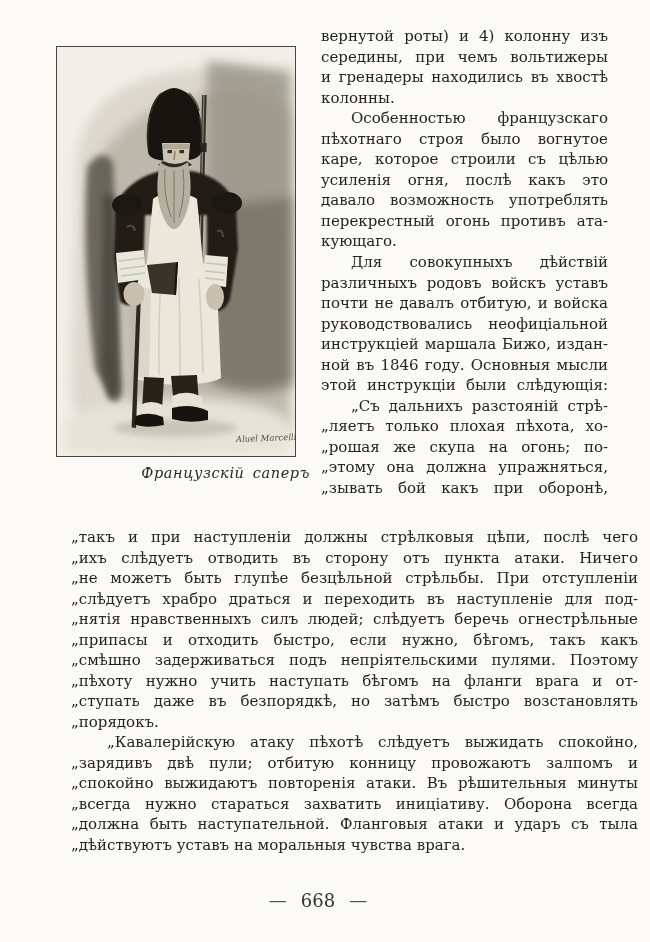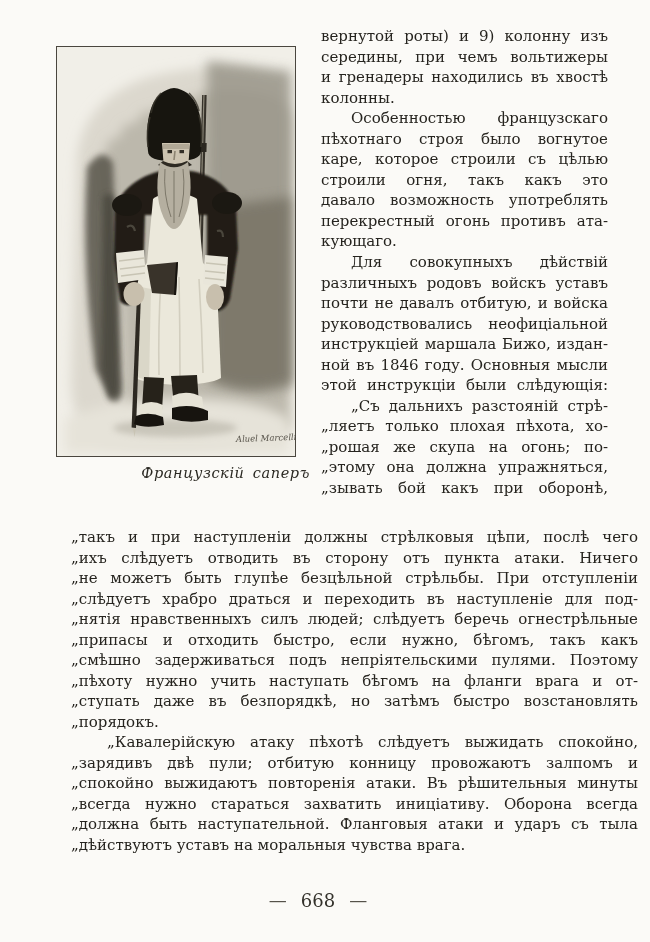--- a/index.html
+++ b/index.html
@@ -118,28 +118,28 @@
 
       <text x="179" y="395" font-size="8.5" font-style="italic" fill="#57534a" font-family="DejaVu Serif, serif" transform="rotate(-2 179 395)">Aluel Marcelli</text>
     </svg>
   </div>
 
   <div class="caption">
     <div>Французскій саперъ</div>
   </div>
 
   <div class="right-col">
-      <div class="tl">вернутой роты) и 9) колонну изъ</div>
+      <div class="tl">вернутой роты) и 4) колонну изъ</div>
       <div class="tl">середины, при чемъ вольтижеры</div>
       <div class="tl">и гренадеры находились въ хвостѣ</div>
       <div class="tl last">колонны.</div>
       <div class="tl ind">Особенностью французскаго</div>
       <div class="tl">пѣхотнаго строя было вогнутое</div>
       <div class="tl">каре, которое строили съ цѣлью</div>
-      <div class="tl">строили огня, такъ какъ это</div>
+      <div class="tl">усиленія огня, послѣ какъ это</div>
       <div class="tl">давало возможность употреблять</div>
       <div class="tl">перекрестный огонь противъ ата-</div>
       <div class="tl last">кующаго.</div>
       <div class="tl ind">Для совокупныхъ дѣйствій</div>
       <div class="tl">различныхъ родовъ войскъ уставъ</div>
       <div class="tl">почти не давалъ отбитую, и войска</div>
       <div class="tl">руководствовались неофиціальной</div>
       <div class="tl">инструкціей маршала Бижо, издан-</div>
       <div class="tl">ной въ 1846 году. Основныя мысли</div>
       <div class="tl">этой инструкціи были слѣдующія:</div>

